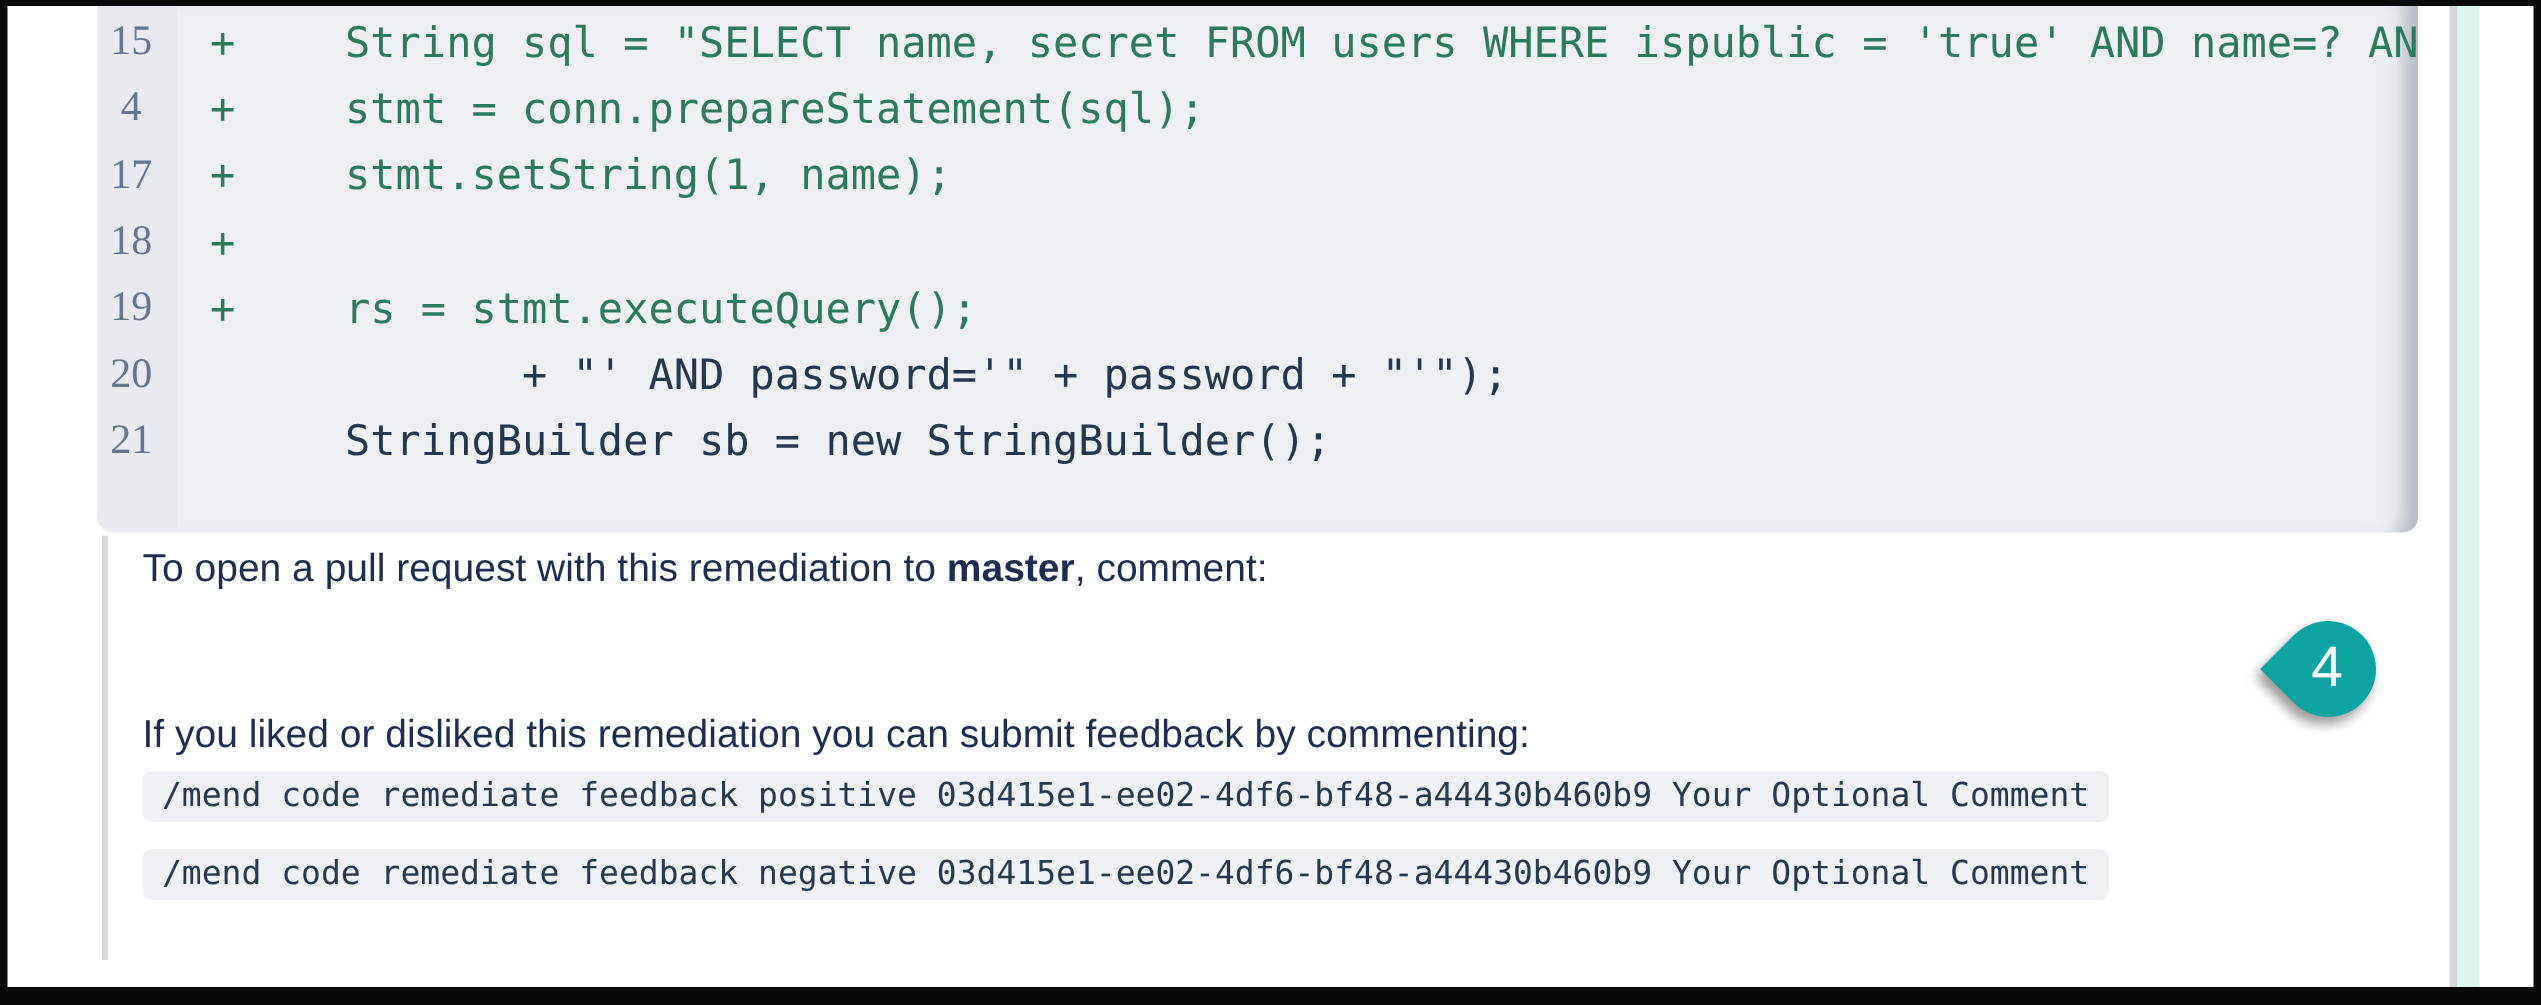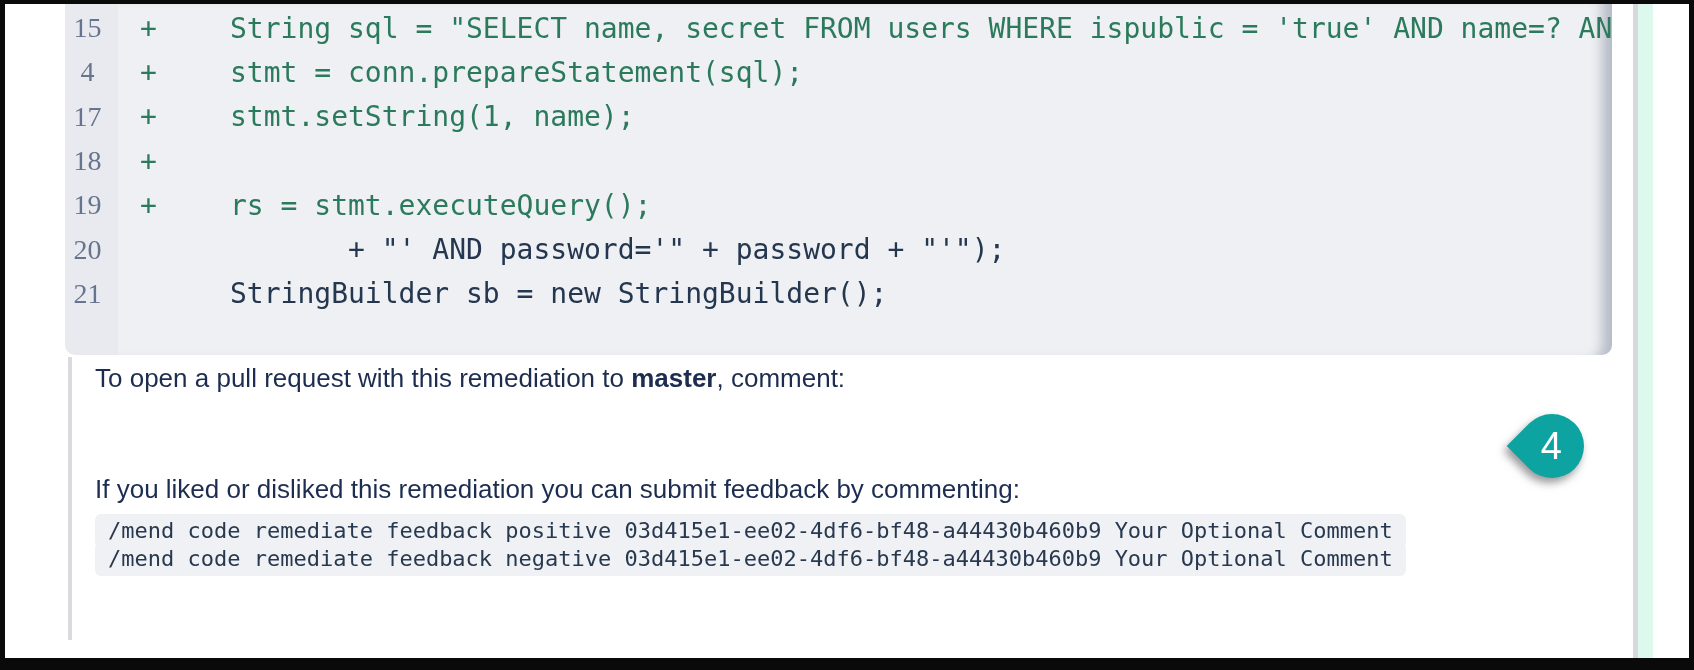--- a/index.html
+++ b/index.html
@@ -92,21 +92,21 @@
     padding: 0 13px;
     height: 34px;
     line-height: 34px;
     font-family: "DejaVu Sans Mono", monospace;
     font-size: 22px;
     color: #28394f;
     white-space: pre;
   }
   .cmd-pr { top: 399px; }
   .cmd-pos { top: 510px; }
-  .cmd-neg { top: 538px; }
+  .cmd-neg { top: 562px; }
 
   
   .badge-wrap {
     position: absolute;
     left: 1515px; top: 410px;
     width: 64px; height: 64px;
     filter: drop-shadow(-3px 5px 4px rgba(70, 70, 70, 0.55));
   }
   .badge-tear {
     width: 64px; height: 64px;

